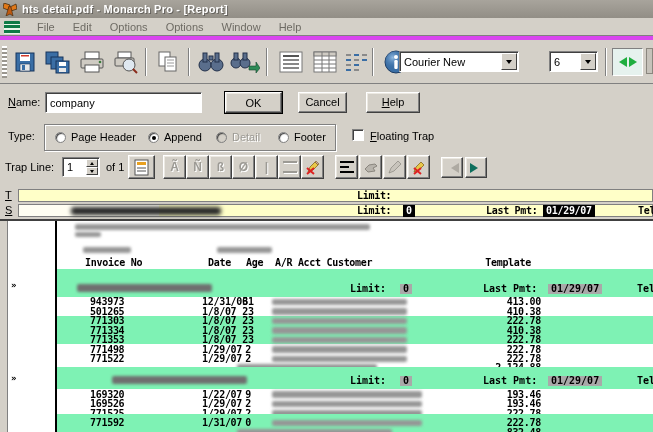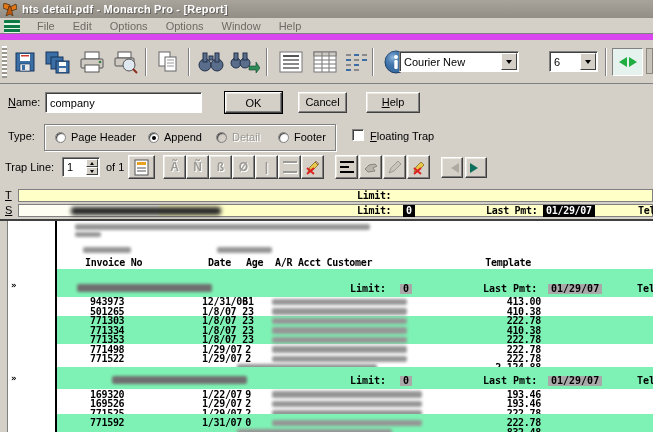--- a/index.html
+++ b/index.html
@@ -8,21 +8,21 @@
 
   
   .titlebar { position:absolute; left:0; top:0; width:653px; height:18px;
     background:linear-gradient(180deg,#a8a49c,#928e86); display:flex; align-items:center; padding-left:3px; }
   .titlebar .ttext { color:#fff; font-weight:bold; font-size:11px; margin-left:5px; letter-spacing:.2px;
     text-shadow:1px 1px 0 rgba(0,0,0,.35); }
   .butterfly { width:14px; height:13px; display:inline-block; }
 
   
   .menubar { position:absolute; left:0; top:18px; width:653px; height:22px; background:#d4d0c8;
-    border-bottom:6px solid #d946ef; box-shadow:0 -1px 0 #808080 inset; display:flex; align-items:center; }
+    border-bottom:4px solid #d946ef; box-shadow:0 -1px 0 #808080 inset; display:flex; align-items:center; }
   .doc-icon { width:16px; height:13px; margin:0 8px 0 4px;
     background:repeating-linear-gradient(180deg,#0e7a46 0 3px,#e8f5e9 3px 4.5px); border-radius:1px; }
   .menu-item { color:#6e6b64; padding:3px 9px; }
 
   
   .toolbar { position:absolute; left:0; top:40px; width:653px; height:44px; background:#d4d0c8;
     border-bottom:1px solid #808080; }
   .grip { position:absolute; left:2px; top:6px; width:5px; height:32px;
     background:repeating-linear-gradient(180deg,#fff 0 2px,#9a968e 2px 4px); }
   .tbtn { position:absolute; top:6px; width:31px; height:31px; display:flex; align-items:center; justify-content:center; }

